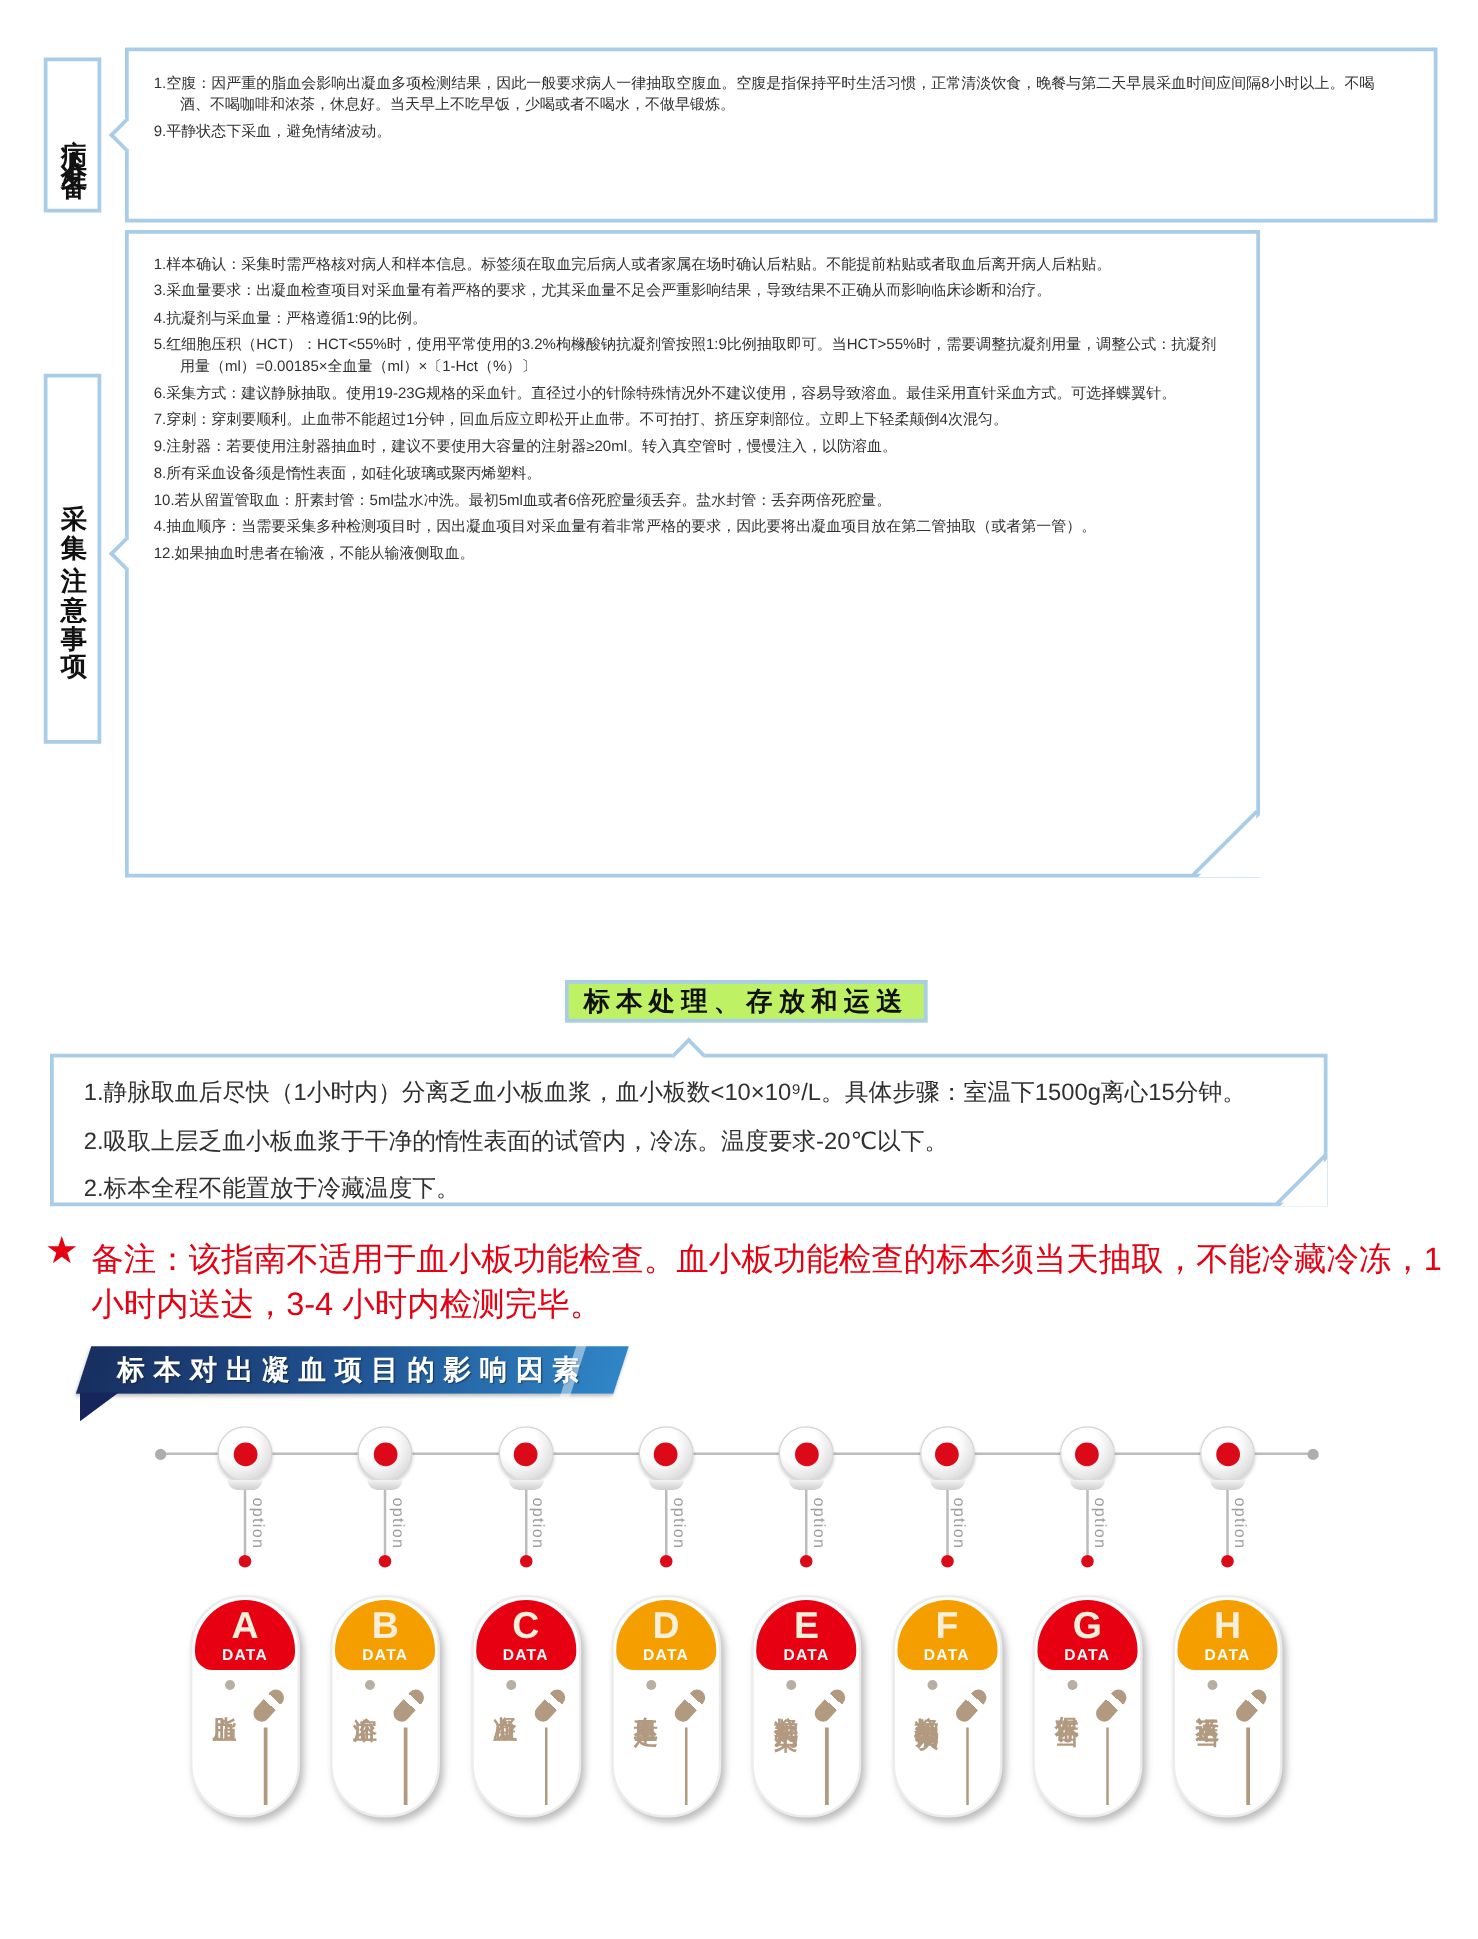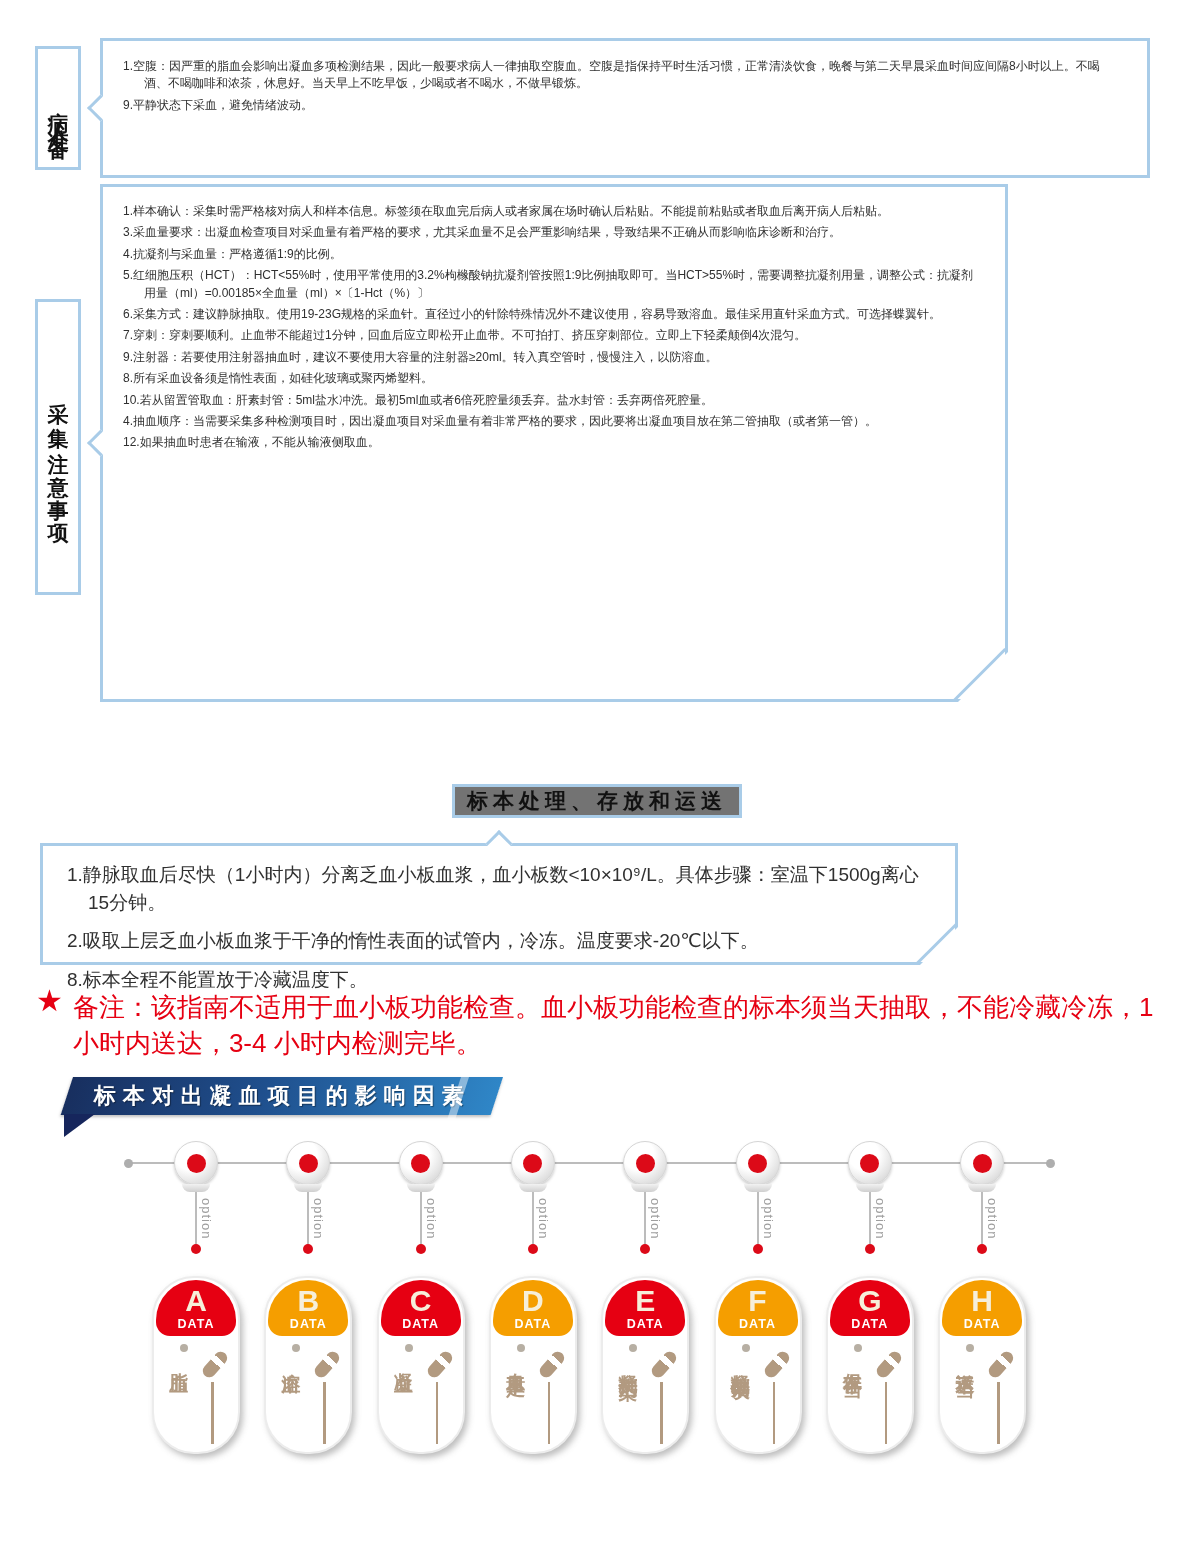--- a/index.html
+++ b/index.html
@@ -31,21 +31,21 @@
   .cut-line{position:absolute;right:-11px;bottom:23px;width:72px;height:3px;background:#a9cce8;
        transform:rotate(-45deg);}
   .cut.sm{width:38px;height:38px;}
   .cut-line.sm{width:56px;right:-10px;bottom:17px;}
   
   .items{position:absolute;left:20px;right:26px;top:12px;}
   .item{padding-left:21px;text-indent:-21px;font-size:12px;line-height:1.45;margin:4px 0;}
   .items.loose .item{margin:11px 0;font-size:19px;}
   
   .hdrbox{
-    position:absolute;background:#737373;border:3px solid #a9cce8;box-sizing:border-box;
+    position:absolute;background:#bef264;border:3px solid #a9cce8;box-sizing:border-box;
     display:flex;align-items:center;justify-content:center;
     font-weight:bold;font-size:21px;letter-spacing:5px;color:#111;
   }
   
   .remark{position:absolute;left:36px;top:986px;width:1120px;display:flex;align-items:flex-start;}
   .remark .star{color:#e60012;font-size:30px;line-height:1;margin-right:10px;}
   .remark .txt{color:#e60012;font-size:26px;line-height:1.4;padding-top:3px;}
   
   .banner{
     position:absolute;left:73px;top:1077px;width:430px;height:38px;
@@ -136,28 +136,28 @@
       <div class="item">7.穿刺：穿刺要顺利。止血带不能超过1分钟，回血后应立即松开止血带。不可拍打、挤压穿刺部位。立即上下轻柔颠倒4次混匀。</div>
       <div class="item">9.注射器：若要使用注射器抽血时，建议不要使用大容量的注射器≥20ml。转入真空管时，慢慢注入，以防溶血。</div>
       <div class="item">8.所有采血设备须是惰性表面，如硅化玻璃或聚丙烯塑料。</div>
       <div class="item">10.若从留置管取血：肝素封管：5ml盐水冲洗。最初5ml血或者6倍死腔量须丢弃。盐水封管：丢弃两倍死腔量。</div>
       <div class="item">4.抽血顺序：当需要采集多种检测项目时，因出凝血项目对采血量有着非常严格的要求，因此要将出凝血项目放在第二管抽取（或者第一管）。</div>
       <div class="item">12.如果抽血时患者在输液，不能从输液侧取血。</div>
     </div>
 </div>
 
 <div class="hdrbox" style="left:452px;top:784px;width:290px;height:34px;">标本处理、存放和运送</div>
-<div class="bluebox" style="left:40px;top:843px;width:918px;height:122px;">
+<div class="bluebox" style="left:40px;top:843px;width:1022px;height:122px;">
   <div class="notch-top"></div>
   <div class="cut sm"></div>
   <div class="cut-line sm"></div>
   <div class="items loose" style="top:4px;left:24px;">
       <div class="item">1.静脉取血后尽快（1小时内）分离乏血小板血浆，血小板数&lt;10×10⁹/L。具体步骤：室温下1500g离心15分钟。</div>
       <div class="item">2.吸取上层乏血小板血浆于干净的惰性表面的试管内，冷冻。温度要求-20℃以下。</div>
-      <div class="item">8.标本全程不能置放于冷藏温度下。</div>
+      <div class="item">2.标本全程不能置放于冷藏温度下。</div>
     </div>
 </div>
 
 <div class="remark">
   <span class="star">★</span>
   <span class="txt">备注：该指南不适用于血小板功能检查。血小板功能检查的标本须当天抽取，不能冷藏冷冻，1 小时内送达，3-4 小时内检测完毕。</span>
 </div>
 
 <div class="banner">
   <span class="banner-text">标本对出凝血项目的影响因素</span>

